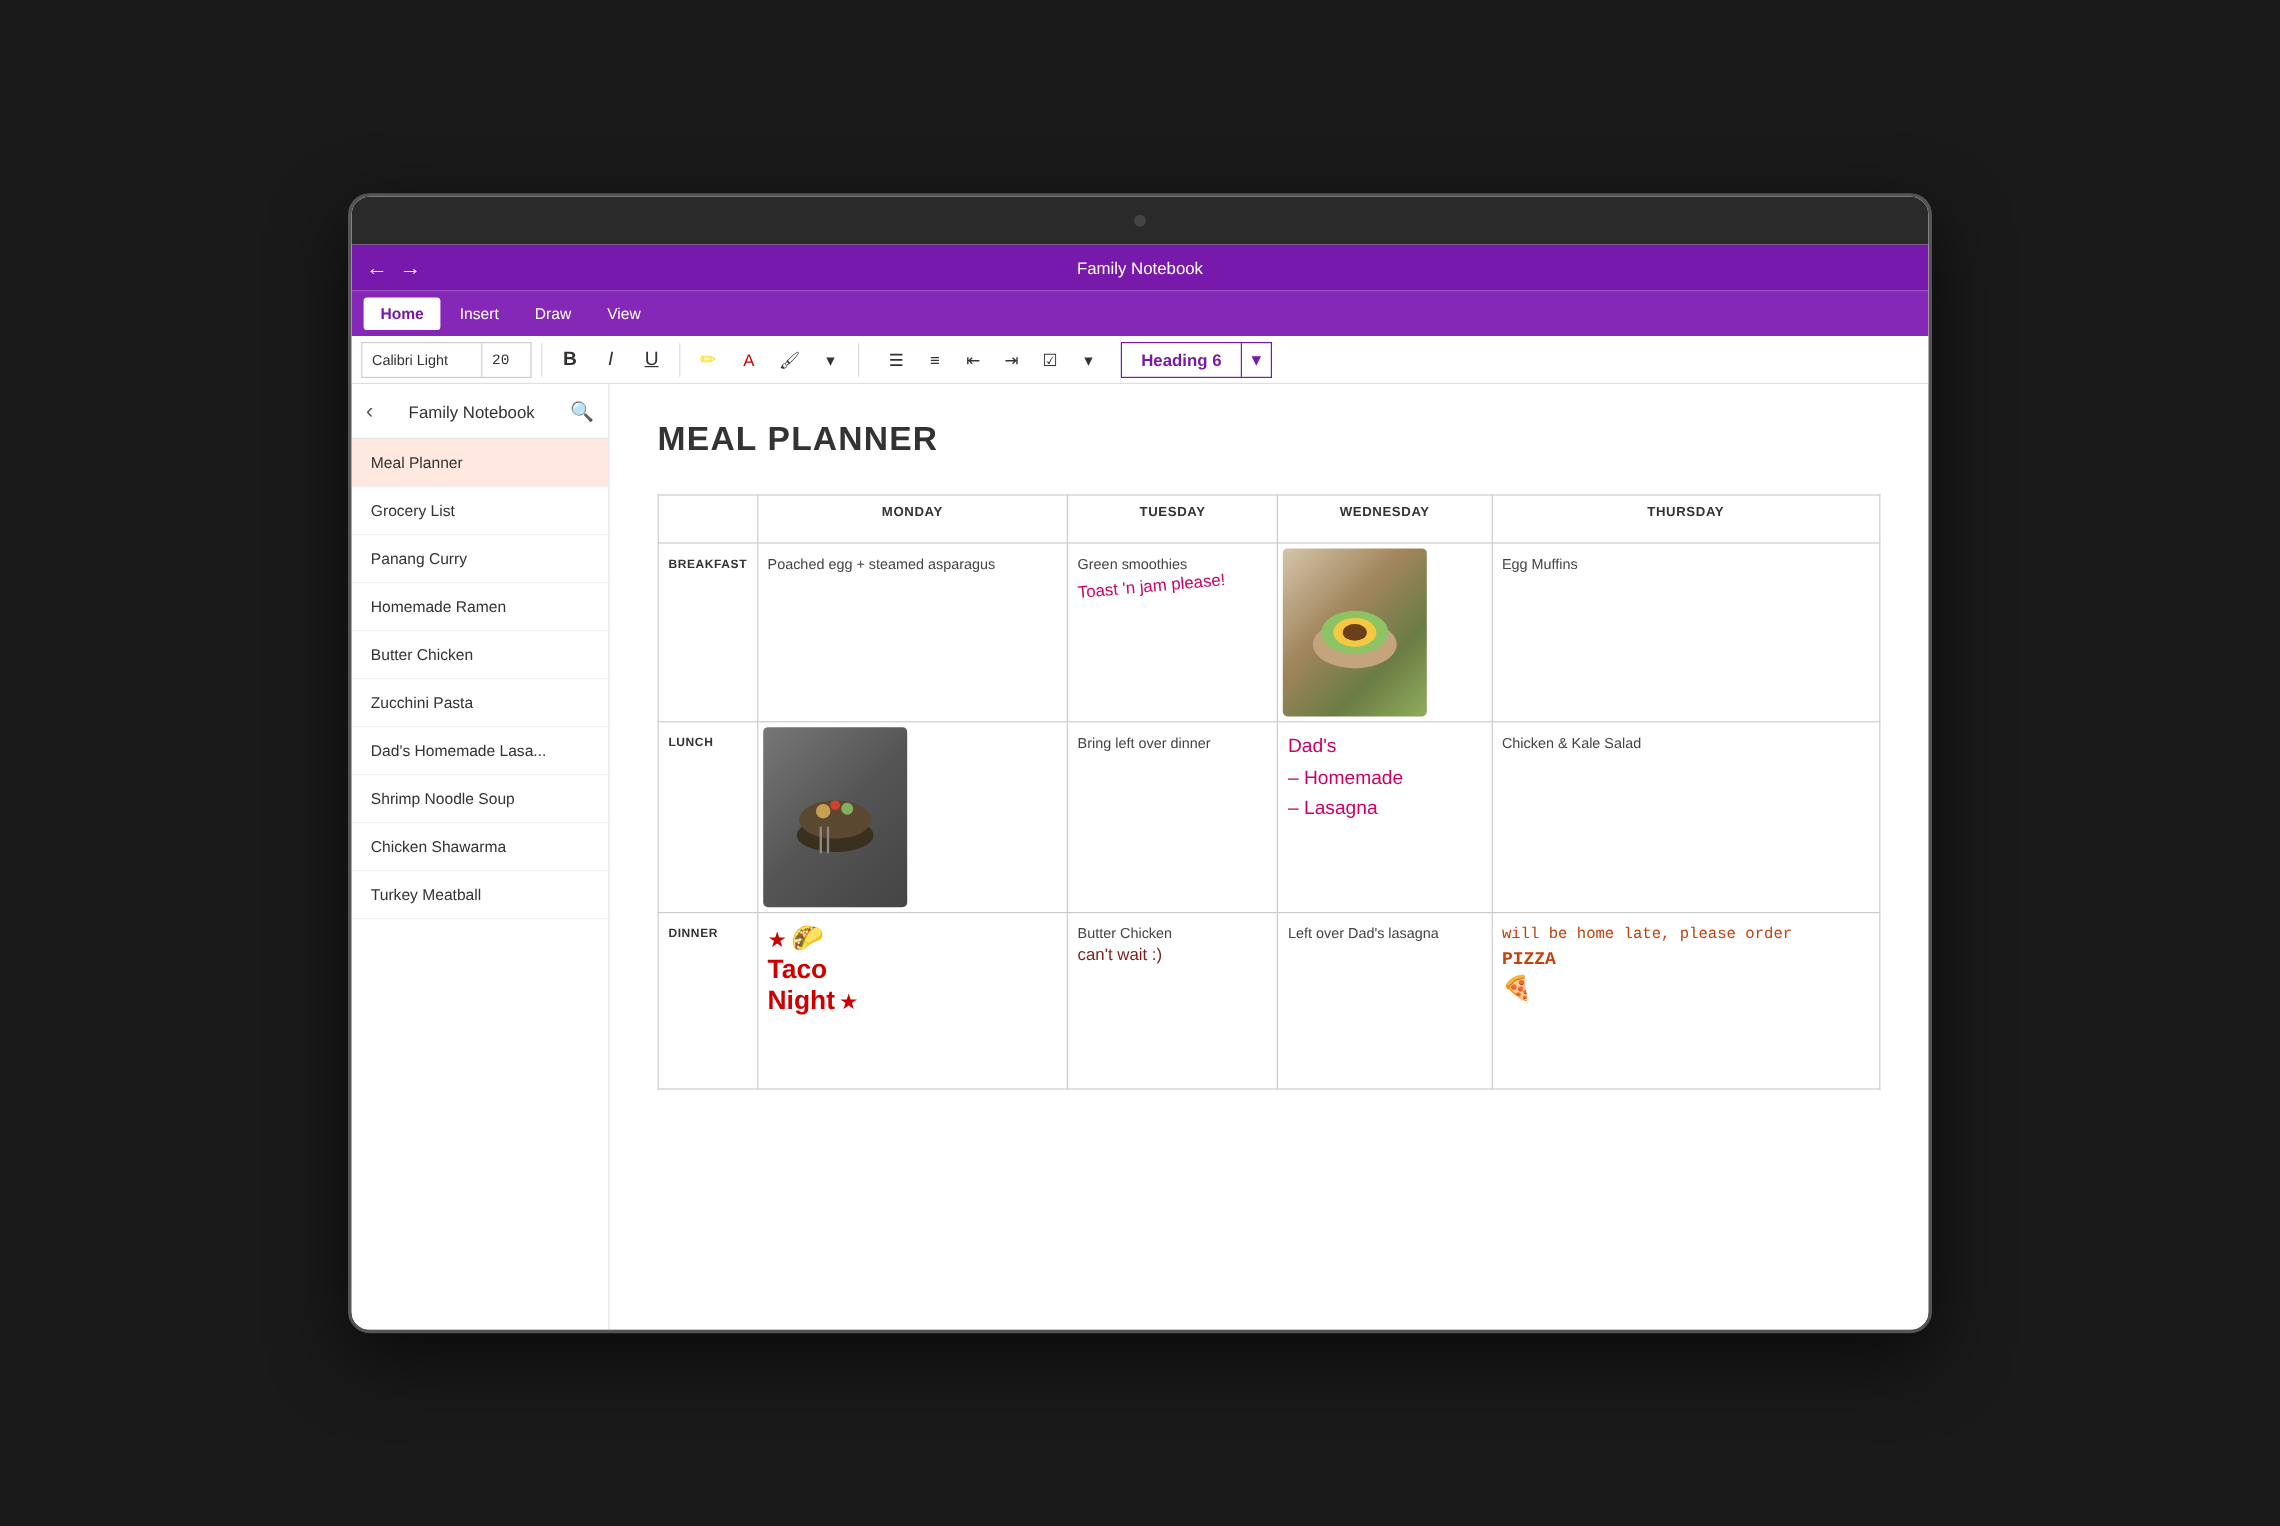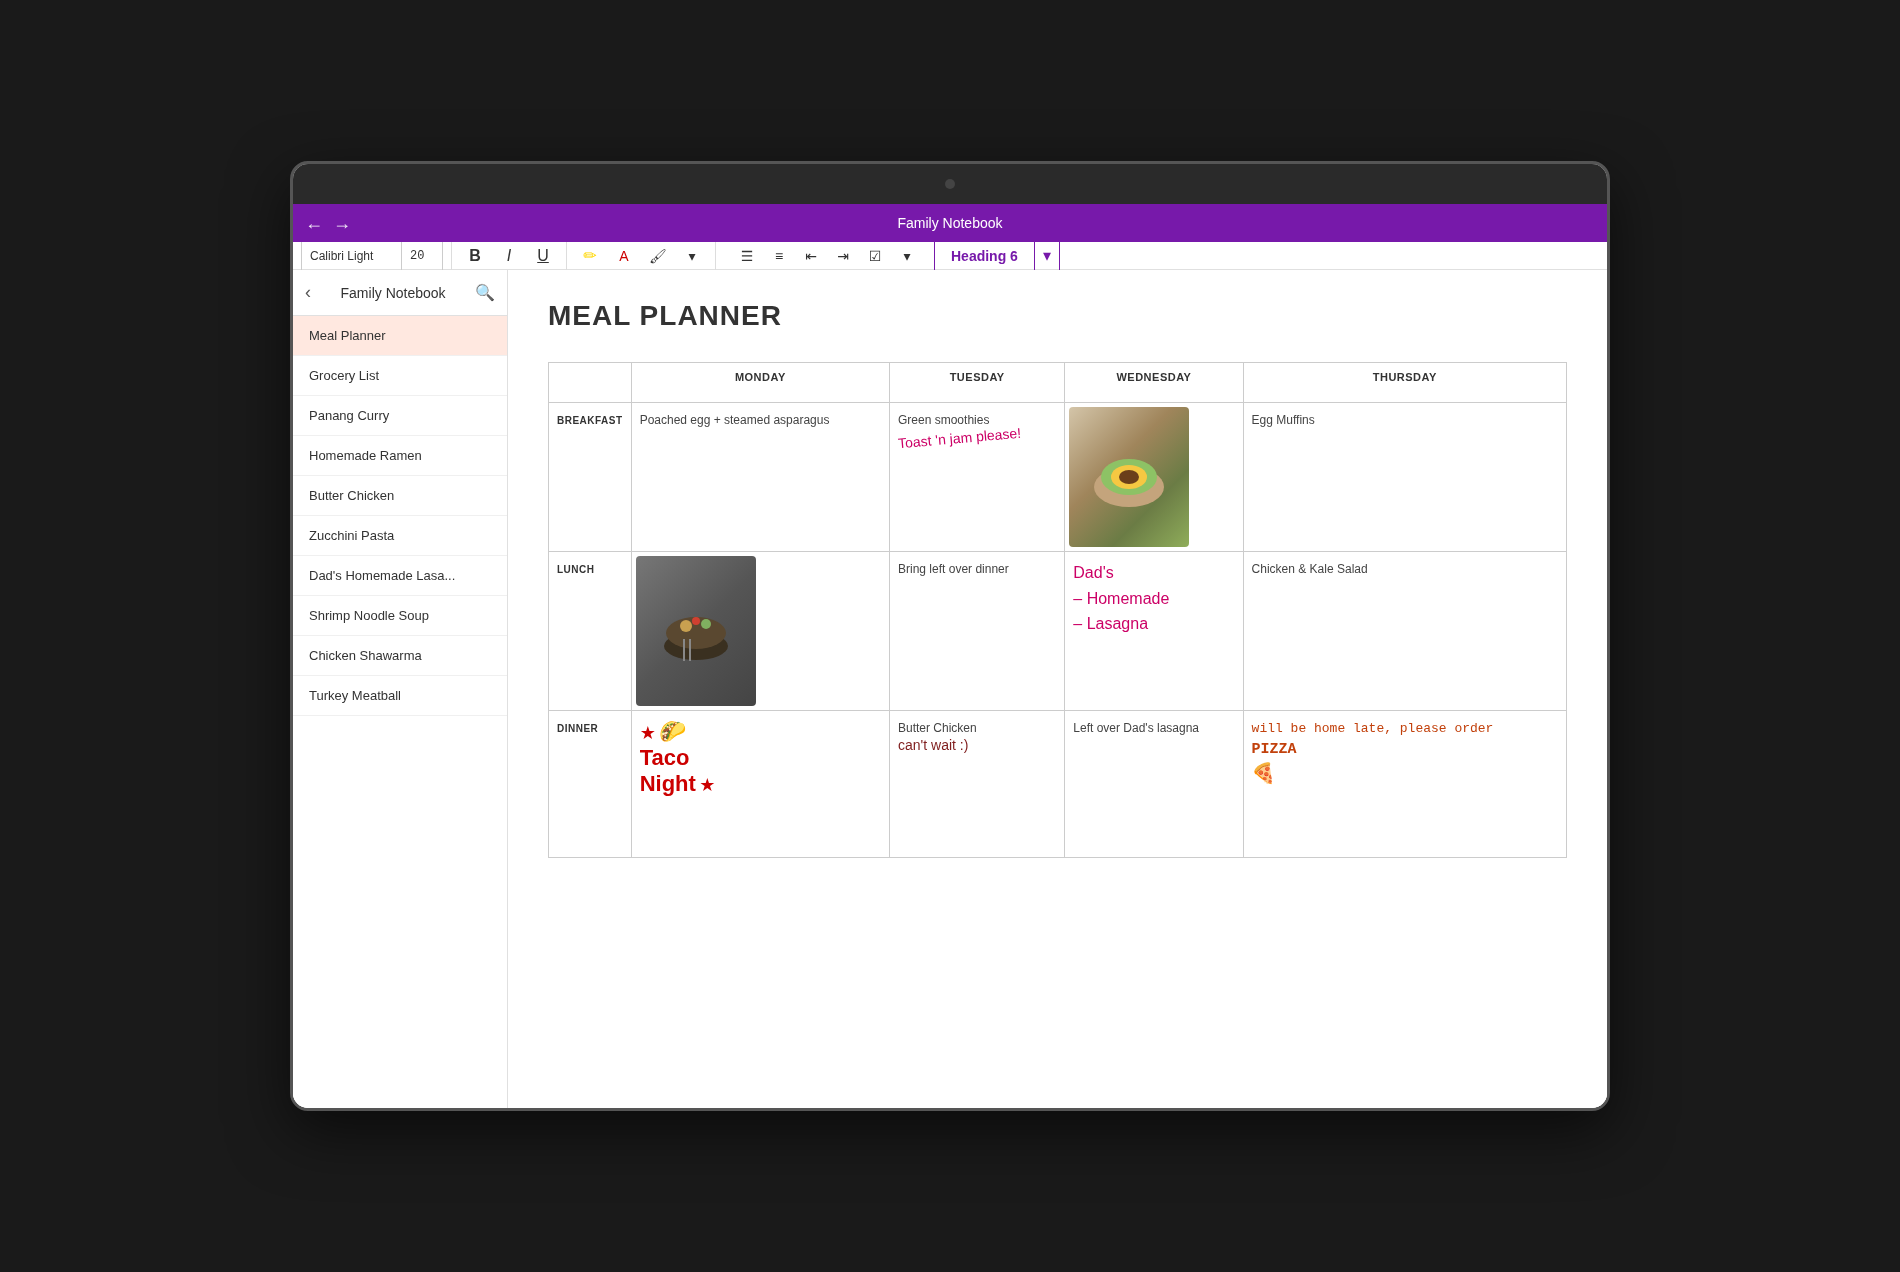--- a/index.html
+++ b/index.html
@@ -93,21 +93,21 @@
       border-radius: 3px;
     }
     .ribbon-tab.active {
       background: #fff;
       color: #7719aa;
       font-weight: 600;
     }
 
     
     .toolbar {
-      height: 28px;
+      height: 40px;
       background: #fff;
       border-bottom: 1px solid #e0e0e0;
       display: flex;
       align-items: center;
       padding: 0 8px;
       gap: 4px;
     }
     .toolbar-font-box {
       display: flex;
       border: 1px solid #ccc;
@@ -360,20 +360,26 @@
   <div class="onenote-app">
 
     <div class="title-bar">
       <div class="title-bar-nav">
         <span class="nav-arrow">←</span>
         <span class="nav-arrow">→</span>
       </div>
       <span class="title-bar-title">Family Notebook</span>
     </div>
 
+    <div class="ribbon">
+      <div class="ribbon-tab active">Home</div>
+      <div class="ribbon-tab">Insert</div>
+      <div class="ribbon-tab">Draw</div>
+      <div class="ribbon-tab">View</div>
+    </div>
 
     <div class="toolbar">
       <div class="toolbar-font-box">
         <div class="toolbar-font-name">Calibri Light</div>
         <div class="toolbar-font-size">20</div>
       </div>
       <div class="toolbar-divider"></div>
       <button class="toolbar-btn bold">B</button>
       <button class="toolbar-btn italic">I</button>
       <button class="toolbar-btn underline">U</button>

